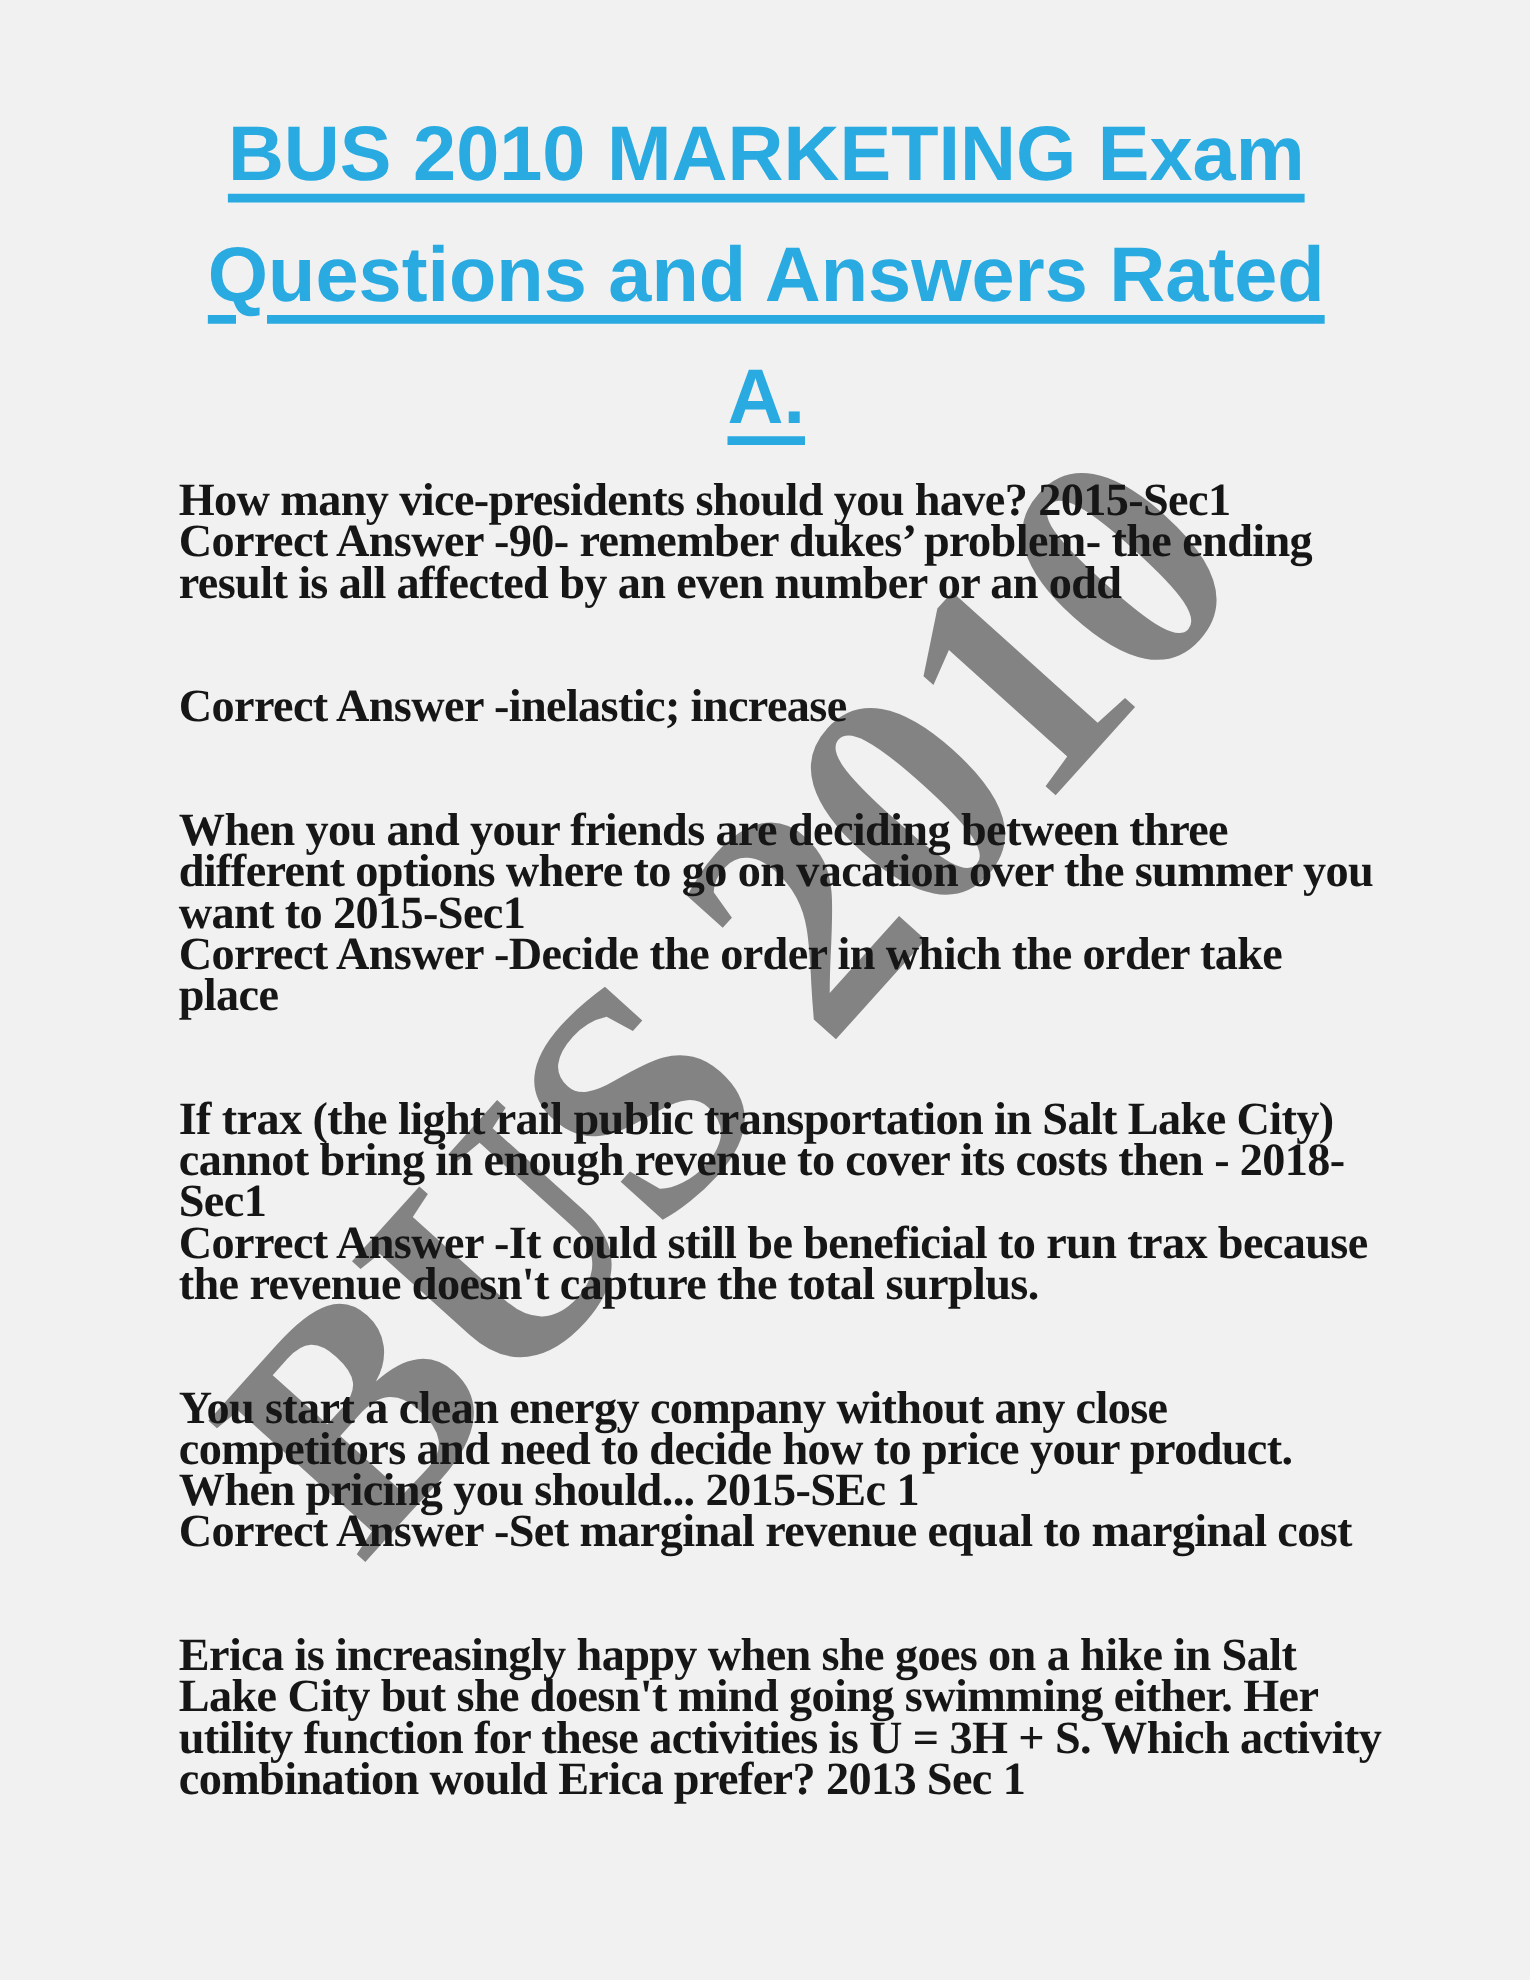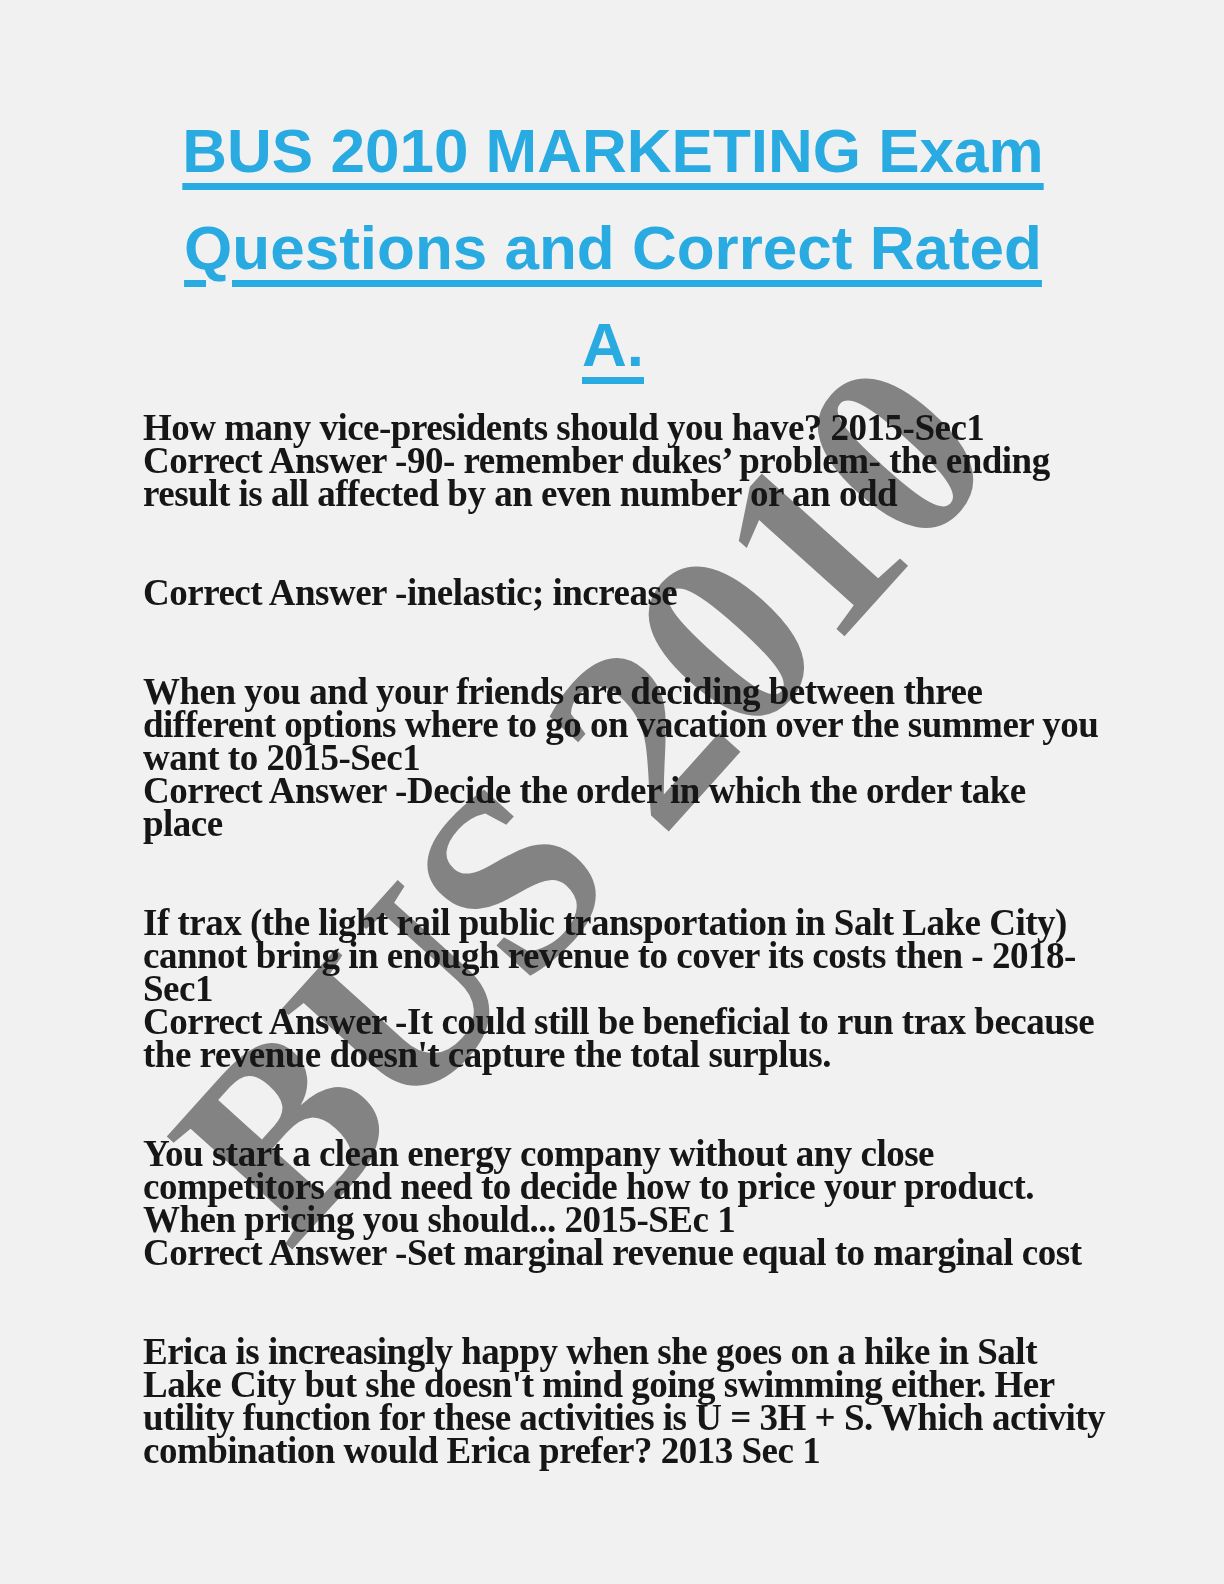--- a/index.html
+++ b/index.html
@@ -31,21 +31,21 @@
     letter-spacing: -0.01em;
     color: var(--wm-color, #838383);
     transform: rotate(-48deg);
     transform-origin: center center;
     z-index: 0;
     user-select: none;
   }
   .doc {
     position: relative;
     z-index: 1;
-    padding: 102px 110px 0 143px;
+    padding: 75px 110px 0 143px;
   }
   .title {
     margin: 0;
     width: 940px;
     text-align: center;
     font-family: "Liberation Sans", sans-serif;
     font-weight: bold;
     font-size: 62px;
     line-height: 97px;
     color: var(--title-color, #29abe2);
@@ -74,21 +74,21 @@
 <body>
 
 <div class="page">
 
   <div class="watermark">BUS 2010</div>
 
   <div class="doc">
 
     <h1 class="title">
       <span class="title-line">BUS 2010 MARKETING Exam</span>
-      <span class="title-line">Questions and Correct Rated</span>
+      <span class="title-line">Questions and Answers Rated</span>
       <span class="title-line">A.</span>
     </h1>
 
     <div class="qa-list">
 
       <div class="qa-block">
         <div class="qa-question">How many vice-presidents should you have? 2015-Sec1</div>
         <div class="qa-answer">Correct Answer -90- remember dukes’ problem- the ending result is all affected by an even number or an odd</div>
       </div>
 

